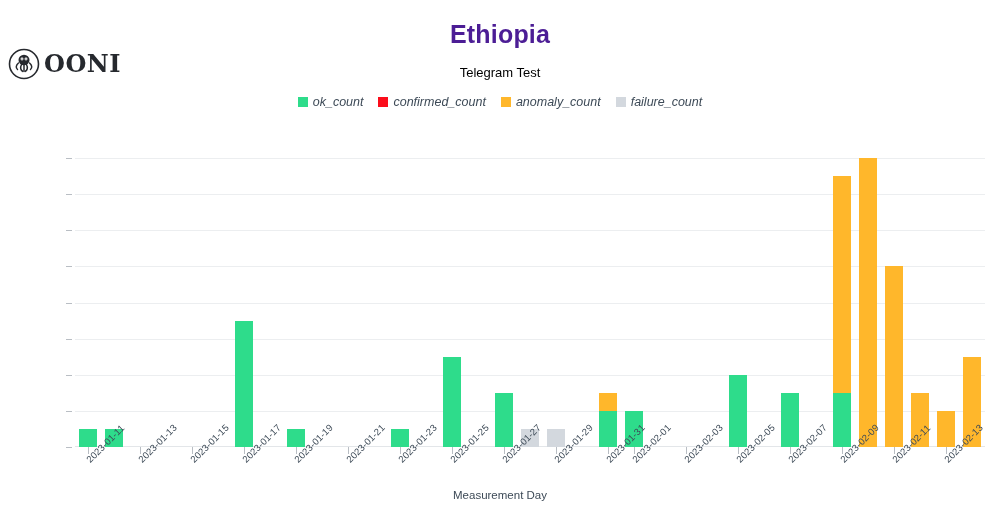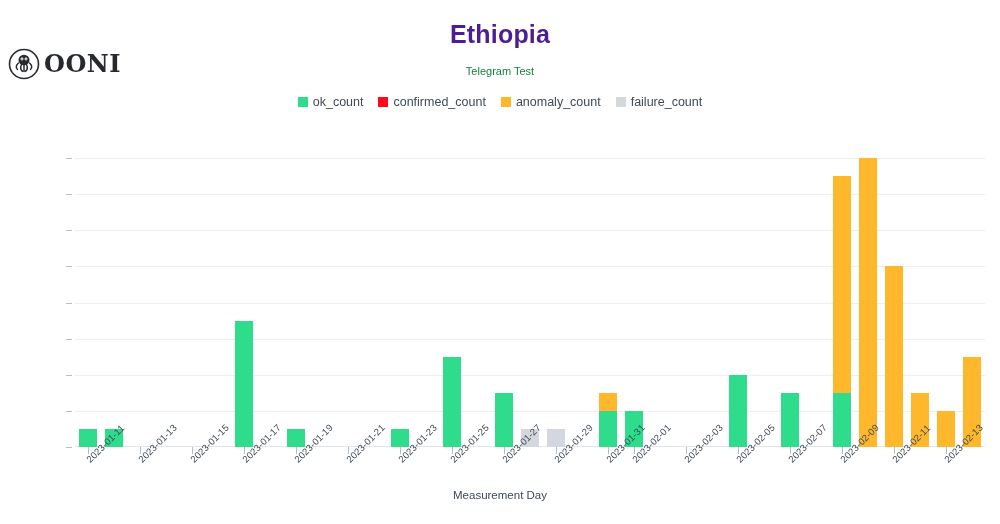--- a/index.html
+++ b/index.html
@@ -46,42 +46,43 @@
     font-weight: 700;
     color: #4c1d95;
     letter-spacing: 0.2px;
   }
   #chart-subtitle {
     position: absolute;
     top: 65px;
     left: 0;
     width: 1000px;
     text-align: center;
-    font-size: 11px;
+    font-size: 13px;
     font-weight: 400;
-    color: #15803d;
+    color: #000000;
   }
 
   
   #legend {
     position: absolute;
     top: 95px;
     left: 0;
     width: 1000px;
     display: flex;
     justify-content: center;
     align-items: center;
     gap: 15px;
   }
   .legend-item {
     display: flex;
     align-items: center;
     gap: 5px;
     font-size: 12.5px;
     color: #3d4a57;
+    font-style: italic;
   }
   .legend-swatch {
     width: 10px;
     height: 10px;
     display: block;
     flex: none;
   }
 
   
   #plot {

